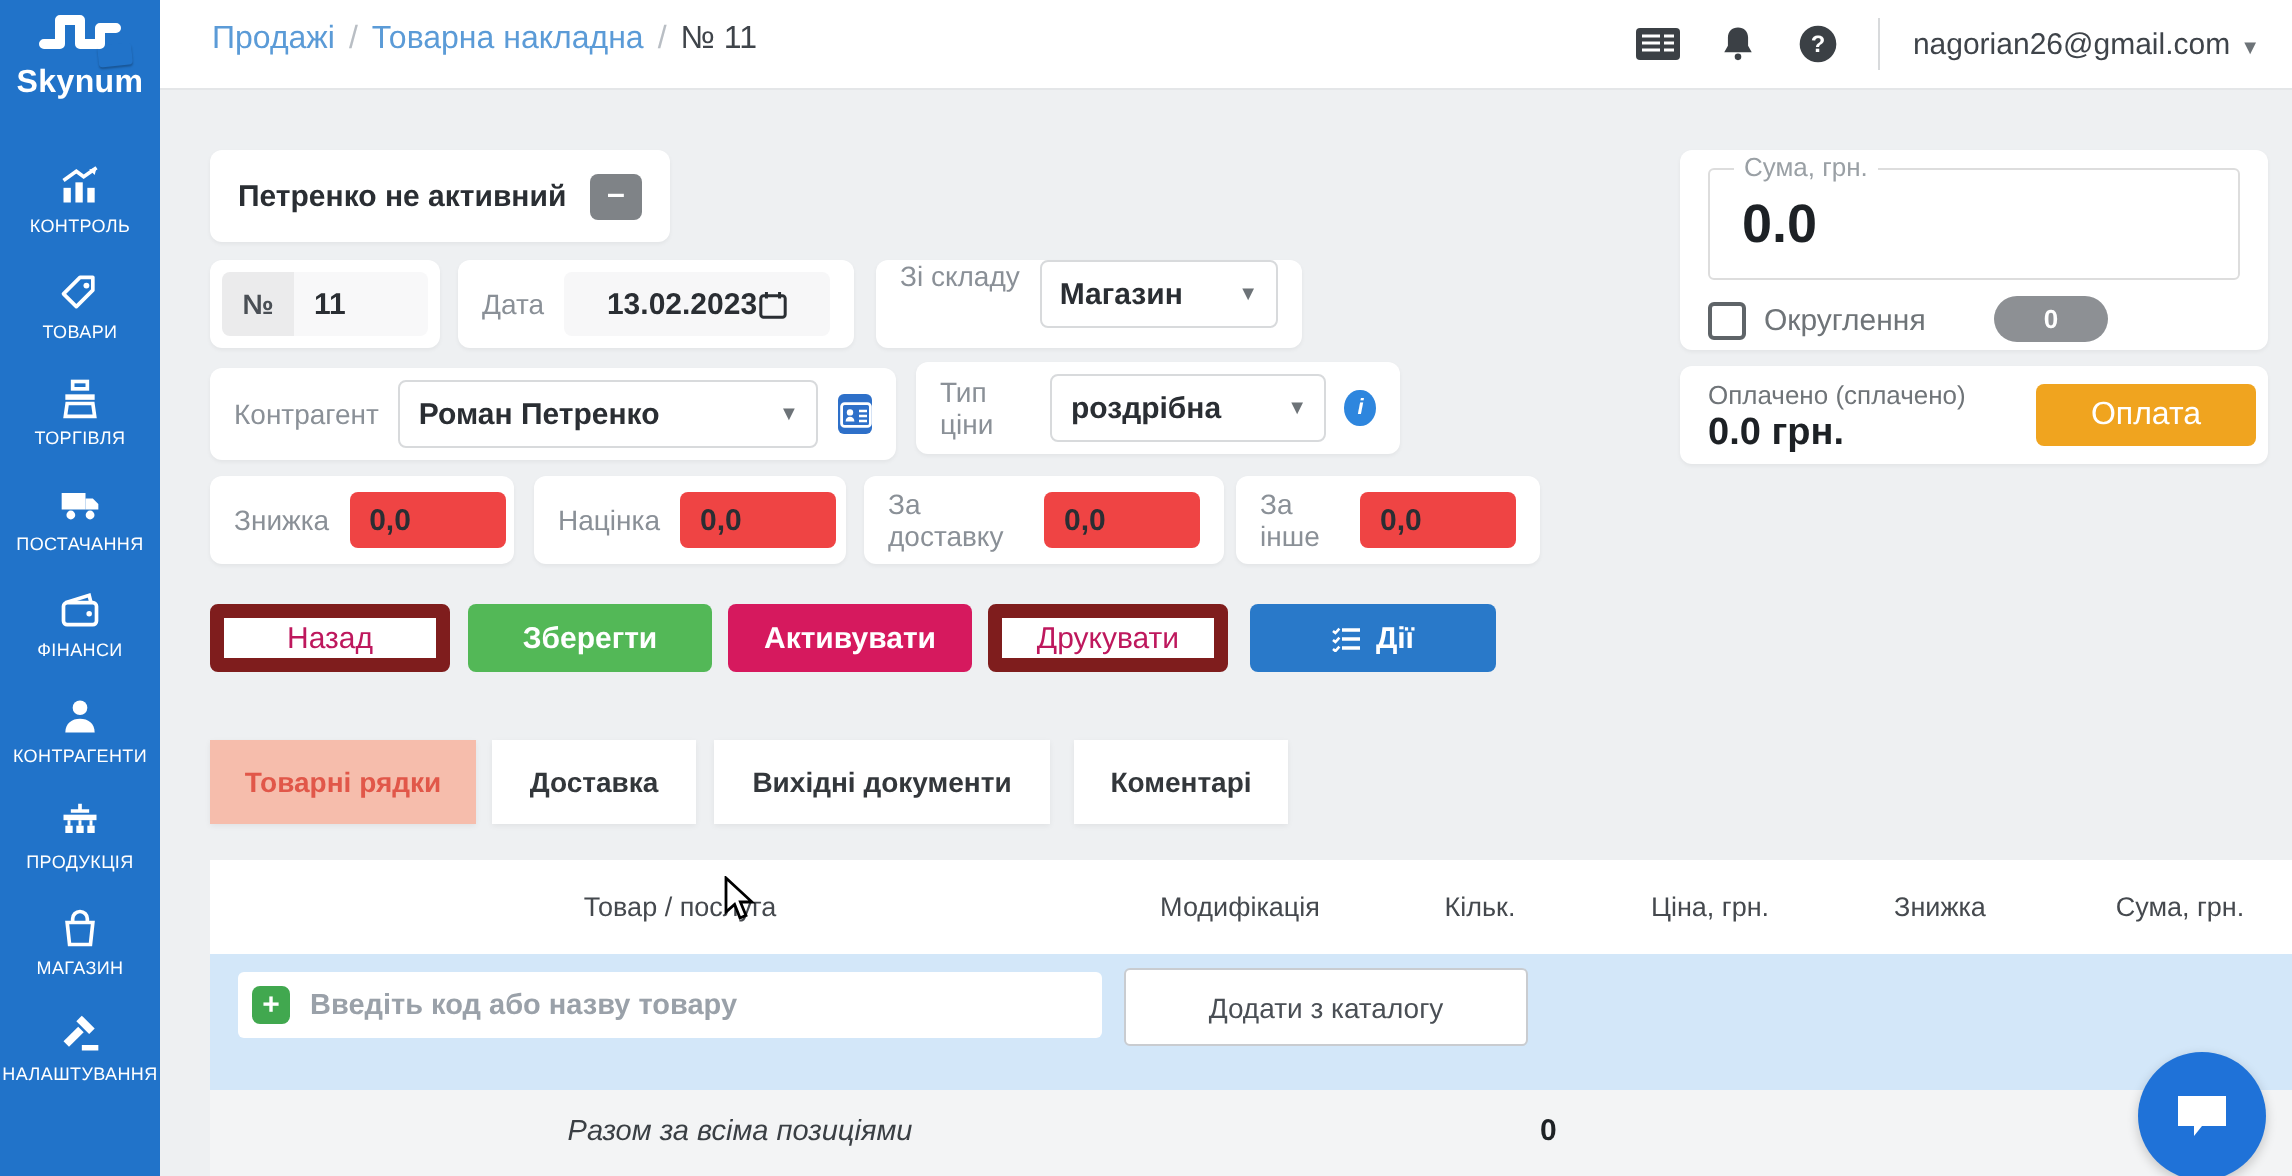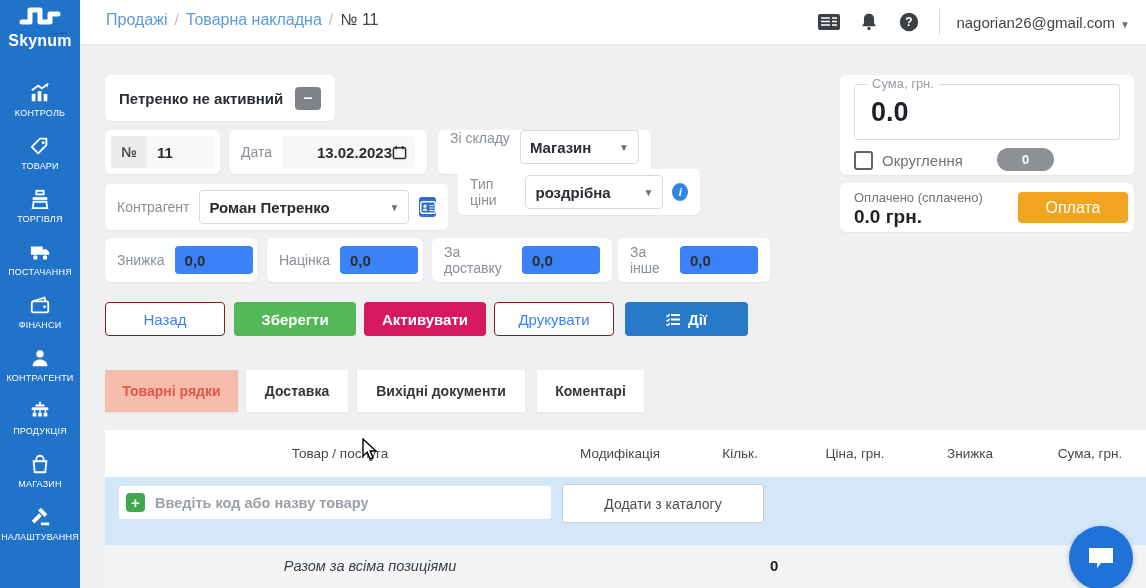--- a/index.html
+++ b/index.html
@@ -40,40 +40,40 @@
   .status-card{left:25px;top:31px;width:230px;height:46px;display:flex;align-items:center;padding:0 14px;box-sizing:border-box;}
   .status-text{font-weight:bold;font-size:15px;color:#2a2e33;flex:1;}
   .minus-badge{width:26px;height:23px;background:#7f8387;border-radius:4px;color:#fff;display:flex;align-items:center;justify-content:center;font-weight:bold;cursor:pointer;}
   .minus-badge::before{content:"–";font-size:16px;line-height:1;}
 
   .num-card{left:25px;top:86px;width:115px;height:44px;display:flex;align-items:center;padding:6px;box-sizing:border-box;}
   .num-chip{width:36px;height:32px;background:#ebebec;border-radius:4px 0 0 4px;display:flex;align-items:center;justify-content:center;font-weight:bold;font-size:14px;color:#4a4f55;}
   .num-val{flex:1;height:32px;background:#f8f8f9;border-radius:0 4px 4px 0;display:flex;align-items:center;padding-left:10px;font-weight:bold;font-size:15px;color:#2a2e33;}
 
   .date-card{left:149px;top:86px;width:198px;height:44px;display:flex;align-items:center;padding:0 12px;box-sizing:border-box;gap:10px;}
-  .date-field{flex:1;height:32px;background:#f7f7f8;border-radius:4px;display:flex;align-items:center;justify-content:flex-end;padding:0 8px;cursor:pointer;}
+  .date-field{flex:1;height:32px;background:#f7f7f8;border-radius:4px;display:flex;align-items:center;justify-content:center;padding:0 8px;cursor:pointer;}
 
   .wh-card{left:358px;top:86px;width:213px;height:44px;display:flex;align-items:flex-start;padding:0 12px;box-sizing:border-box;gap:10px;}
   .select{height:32px;background:#fff;border:1px solid #d8dadc;border-radius:4px;display:flex;align-items:center;justify-content:space-between;padding:0 9px;cursor:pointer;flex:1;}
   .select .val{font-size:15px;}
 
   .contr-card{left:25px;top:140px;width:343px;height:46px;display:flex;align-items:center;padding:0 12px;box-sizing:border-box;gap:10px;}
   .contr-card .select{flex:0 0 190px;}
   .idcard-btn{width:24px;height:20px;background:#2e70c9;border-radius:3px;cursor:pointer;display:flex;align-items:center;justify-content:center;}
 
-  .ptype-card{left:378px;top:125px;width:242px;height:46px;display:flex;align-items:center;padding:0 12px;box-sizing:border-box;gap:9px;}
+  .ptype-card{left:378px;top:137px;width:242px;height:46px;display:flex;align-items:center;padding:0 12px;box-sizing:border-box;gap:9px;}
   .ptype-card .select{flex:0 0 118px;}
   .info-btn{width:18px;height:18px;background:#2e86de;border-radius:50%;color:#fff;font-weight:bold;font-size:11px;display:flex;align-items:center;justify-content:center;cursor:pointer;font-style:italic;}
   .info-btn::before{content:"i";}
 
   .mini-card{top:194px;height:44px;display:flex;align-items:center;padding:0 12px;box-sizing:border-box;gap:10px;}
-  .mini-field{height:28px;min-width:58px;background:#3b82f6;border-radius:4px;display:flex;align-items:center;padding:0 10px;font-weight:bold;font-size:15px;color:#2a2e33;}
+  .mini-field{height:28px;min-width:58px;background:#ef4444;border-radius:4px;display:flex;align-items:center;padding:0 10px;font-weight:bold;font-size:15px;color:#2a2e33;}
 
   .btn{position:absolute;top:258px;height:34px;border-radius:4px;font-size:15px;display:flex;align-items:center;justify-content:center;cursor:pointer;box-sizing:border-box;gap:7px;}
-  .btn-ghost{background:#fff;border:1px solid #7f1d1d;color:#3b82f6;}
+  .btn-ghost{background:#fff;border:7px solid #7f1d1d;color:#be185d;}
   .btn-save{background:#53b857;color:#fff;font-weight:bold;}
   .btn-activate{background:#d6195e;color:#fff;font-weight:bold;}
   .btn-actions{background:#2979c9;color:#fff;font-weight:bold;}
 
   .tab{position:absolute;top:326px;height:42px;border-radius:0;background:#fff;display:flex;align-items:center;justify-content:center;font-size:14px;font-weight:bold;color:#33373b;cursor:pointer;box-shadow:0 1px 3px rgba(0,0,0,.06);}
   .tab.active{background:#f6bdac;color:#e15749;}
 
   .table{position:absolute;left:25px;top:386px;width:1041px;height:158px;}
   .thead{position:absolute;left:0;top:0;width:1041px;height:47px;background:#fff;}
   .th{position:absolute;top:16px;transform:translateX(-50%);font-size:13.5px;color:#45494e;white-space:nowrap;}

